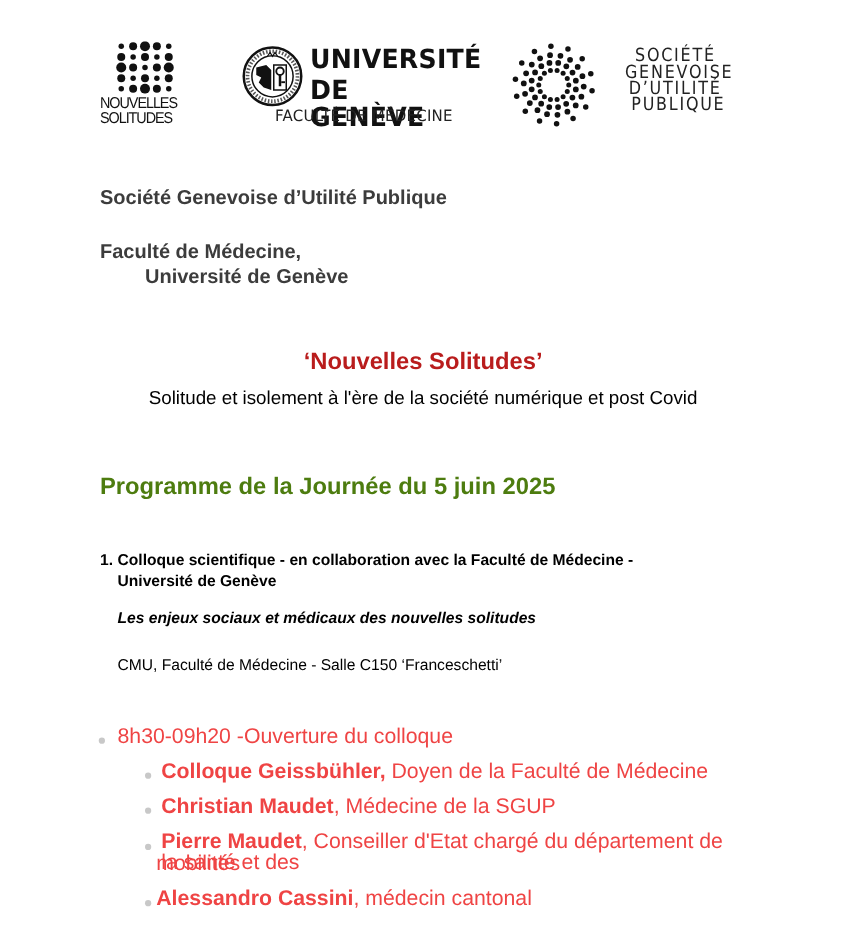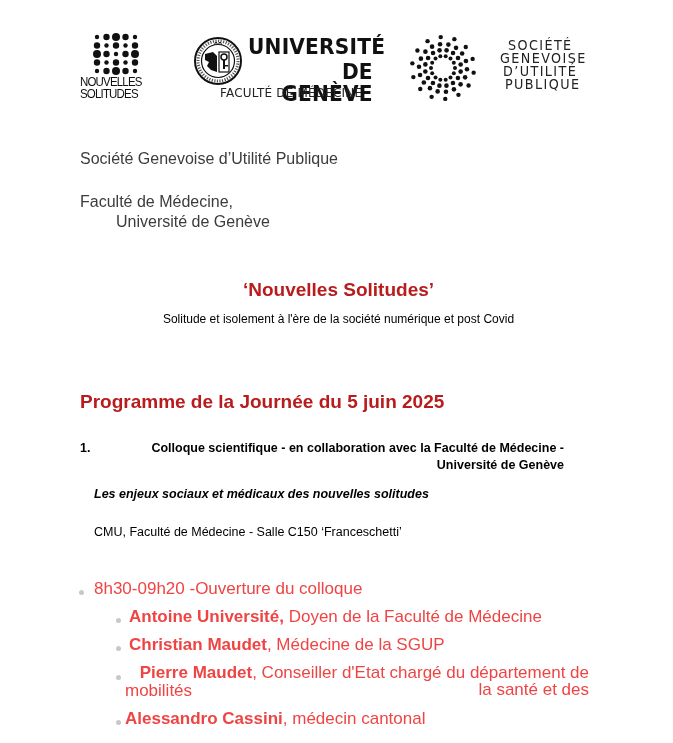--- a/index.html
+++ b/index.html
@@ -1,20 +1,20 @@
 <!DOCTYPE html>
 <html><head>
   <meta charset="utf-8">
   <style>
     html, body { margin: 0; padding: 0; }
     body {
       width: 673px; height: 743px; background: #ffffff; position: relative; overflow: hidden;
       font-family: "Liberation Sans", sans-serif; color: #000;
     }
-    .abs { position: absolute; text-align: right; }
+    .abs { position: absolute; }
 
     
     #logo-ns { left: 80px; top: 33px; width: 75px; height: 72px; }
     #ns-dots { position: absolute; left: 12px; top: 0; width: 48px; height: 42px; }
     .ns-text { position: absolute; left: 0; font-family: "Liberation Sans", sans-serif; font-size: 12.5px; line-height: 12px;
       letter-spacing: -0.9px; color: #111; font-weight: normal; transform: scaleX(0.92); transform-origin: left; }
     #ns-t1 { top: 43px; }
     #ns-t2 { top: 55px; }
 
     #logo-unige { left: 193px; top: 33px; width: 185px; height: 72px; }
@@ -29,29 +29,29 @@
     #logo-sgup { left: 408px; top: 33px; width: 190px; height: 72px; }
     #sgup-dots { position: absolute; left: 0; top: 0; width: 70px; height: 70px; }
     .sgup-line { position: absolute; left: 92px; font-family: "DejaVu Sans", sans-serif; font-size: 14.5px; line-height: 13px;
       letter-spacing: 1.6px; color: #222; font-weight: normal; transform: scaleX(0.88); transform-origin: left; white-space: nowrap; }
     #sgup-t1 { top: 6px; left: 100px; }
     #sgup-t2 { top: 19px; }
     #sgup-t3 { top: 32px; left: 95px; }
     #sgup-t4 { top: 45px; left: 97px; }
 
     
-    .org { color: #3c3c3c; font-weight: normal; font-size: 16px; line-height: 20px; left: 80px; }
+    .org { color: #3c3c3c; font-weight: bold; font-size: 16px; line-height: 20px; left: 80px; }
     #org-sgup { top: 149px; }
     #org-fac1 { top: 192px; }
     #org-fac2 { top: 212px; margin-left: 36px; }
 
     #event-title { left: 0; width: 673px; text-align: center; top: 279px; font-size: 19px; font-weight: bold; color: #b91c1c; line-height: 22px; padding-left: 4px; box-sizing: border-box; }
-    #event-subtitle { left: 0; width: 673px; text-align: center; top: 311px; font-size: 12px; color: #000; line-height: 16px; padding-left: 4px; box-sizing: border-box; }
-
-    #prog-title { left: 80px; top: 379px; font-size: 19px; font-weight: bold; color: #b91c1c; line-height: 22px; margin-top: 12px; }
+    #event-subtitle { left: 0; width: 673px; text-align: center; top: 311px; font-size: 15px; color: #000; line-height: 16px; padding-left: 4px; box-sizing: border-box; }
+
+    #prog-title { left: 80px; top: 379px; font-size: 19px; font-weight: bold; color: #4d7c0f; line-height: 22px; }
 
     .sec { font-size: 12.5px; line-height: 17px; color: #000; }
     #sec-num { left: 80px; top: 440px; font-weight: bold; }
     #sec-title { left: 94px; top: 440px; width: 470px; font-weight: bold; }
     #sec-theme { left: 94px; top: 486px; font-weight: bold; font-style: italic; }
     #sec-venue { left: 94px; top: 524px; font-weight: normal; }
 
     .bullet { position: absolute; width: 5px; height: 5px; border-radius: 50%; background: #c8c8c8; }
     .item { font-size: 17px; line-height: 17px; color: #ef4444; }
     .item b { font-weight: bold; }
@@ -202,21 +202,21 @@
 
 <div class="abs sec" id="sec-num">1.</div>
 <div class="abs sec" id="sec-title">Colloque scientifique - en collaboration avec la Faculté de Médecine - Université de Genève</div>
 <div class="abs sec" id="sec-theme">Les enjeux sociaux et médicaux des nouvelles solitudes</div>
 <div class="abs sec" id="sec-venue">CMU, Faculté de Médecine - Salle C150 ‘Franceschetti’</div>
 
 <span class="bullet" id="b-open"></span>
 <div class="abs item" id="t-open">8h30-09h20 -Ouverture du colloque</div>
 
 <span class="bullet" id="b-p1"></span>
-<div class="abs item" id="t-p1"><b>Antoine Université,</b><span> Doyen de la Faculté de Médecine</span></div>
+<div class="abs item" id="t-p1"><b>Colloque Geissbühler,</b><span> Doyen de la Faculté de Médecine</span></div>
 
 <span class="bullet" id="b-p2"></span>
 <div class="abs item" id="t-p2"><b>Christian Maudet</b><span>, Médecine de la SGUP</span></div>
 
 <span class="bullet" id="b-p3"></span>
 <div class="abs item" id="t-p3"><b>Pierre Maudet</b><span>, Conseiller d'Etat chargé du département de la santé et des</span></div>
 <div class="abs item" id="t-p3b">mobilités</div>
 
 <span class="bullet" id="b-p4"></span>
 <div class="abs item" id="t-p4"><b>Alessandro Cassini</b><span>, médecin cantonal</span></div>

